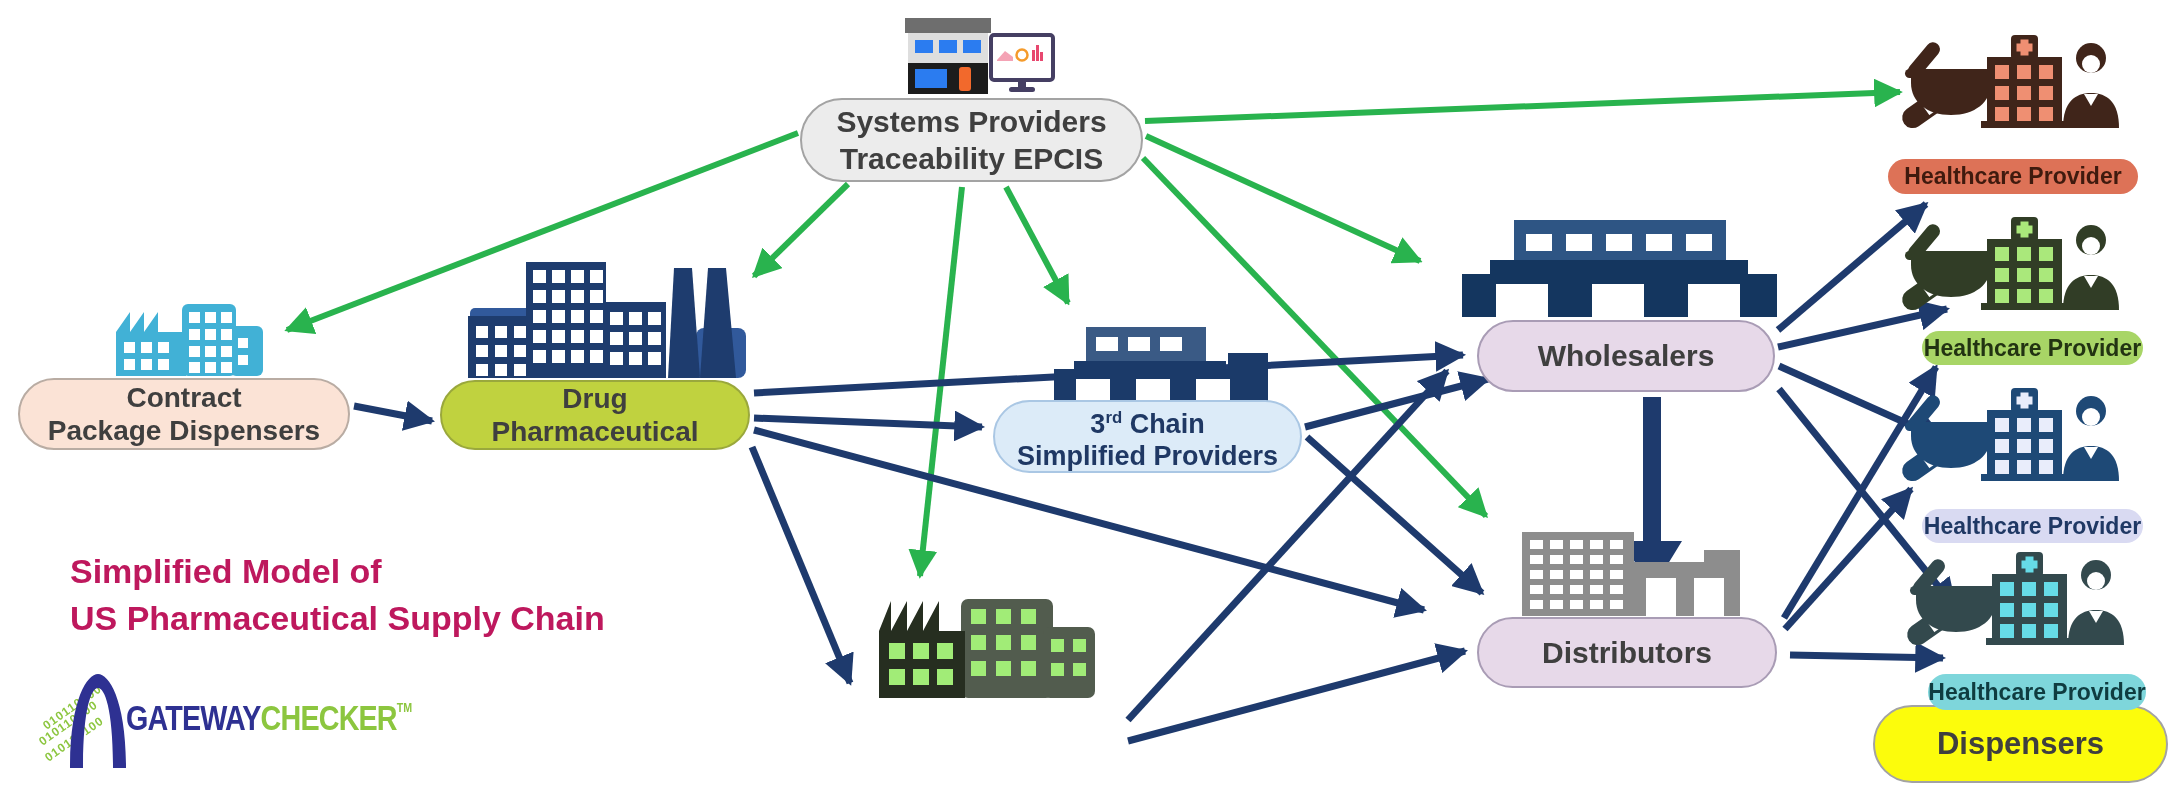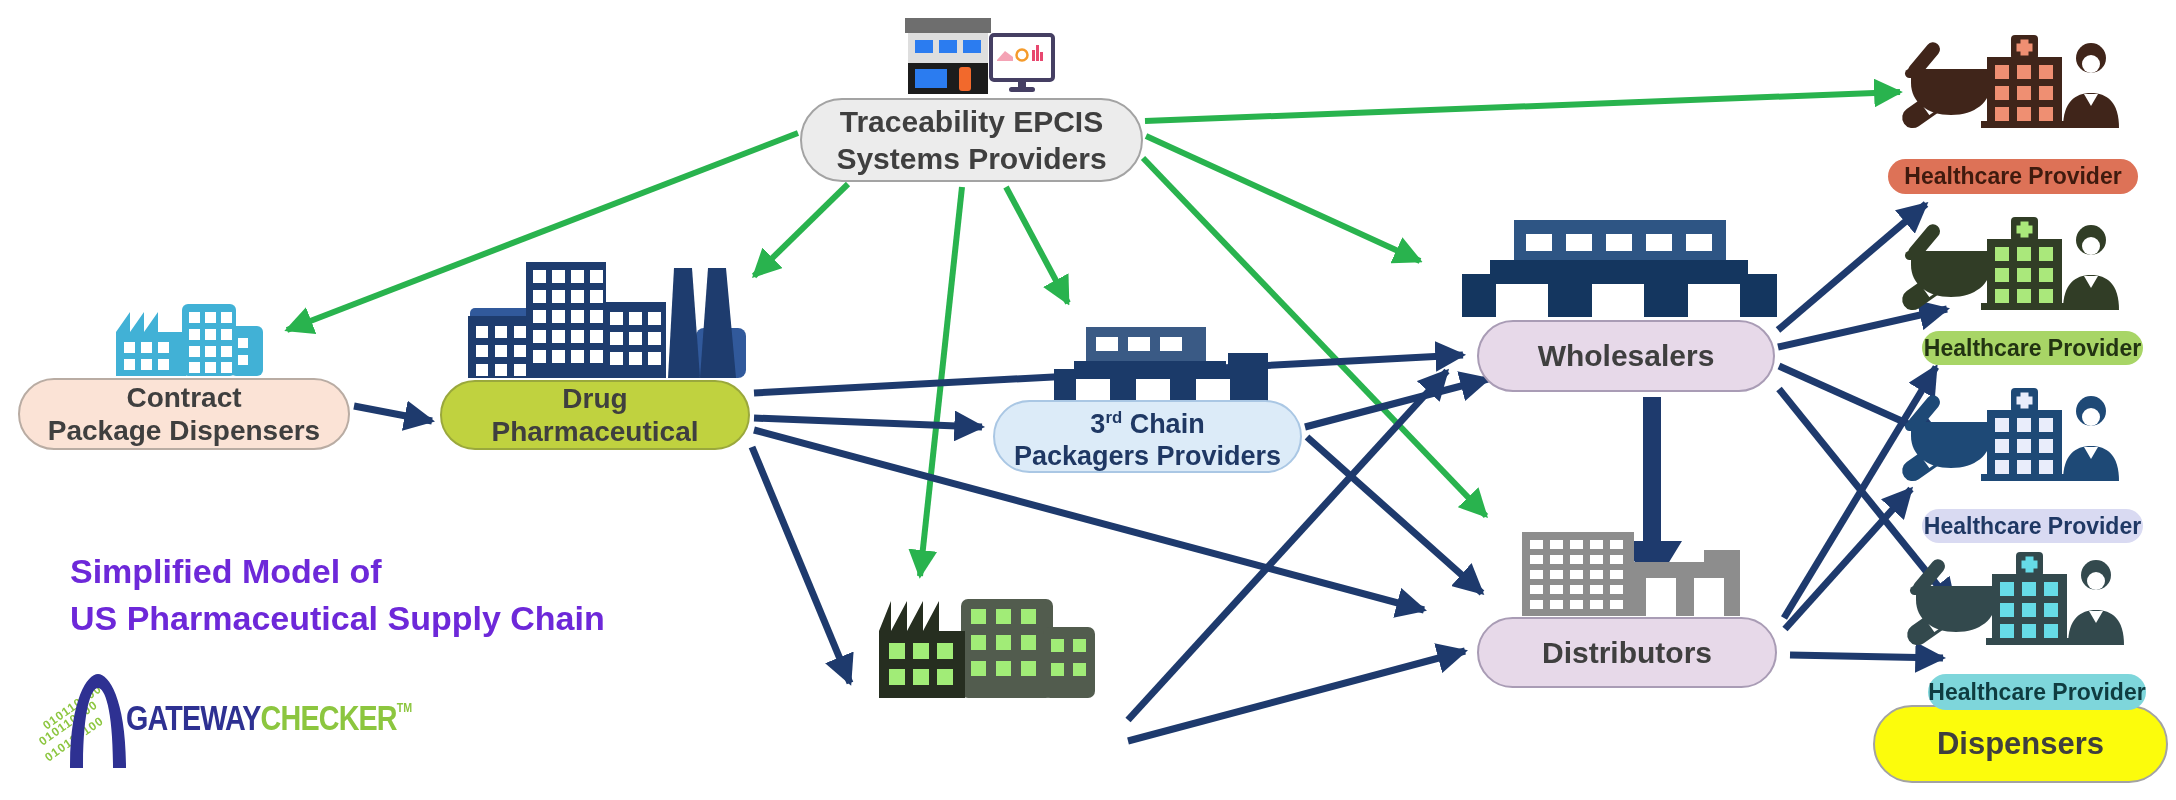--- a/index.html
+++ b/index.html
@@ -14,21 +14,21 @@
   .cpo{left:18px;top:378px;width:332px;height:72px;font-size:28px;line-height:33px;background:#fbe3d6;border-color:#b9aca3;justify-content:center;}
   .drug{left:440px;top:380px;width:310px;height:70px;font-size:28px;line-height:33px;background:#c0d23f;border-color:#9aa83c;}
   .lp3{left:993px;top:400px;width:309px;height:73px;font-size:27px;line-height:32px;background:#dcebf8;border-color:#aac7e4;color:#1f3864;}
   .lp3 sup{font-size:0.62em;}
   .repack{left:852px;top:700px;width:273px;height:70px;font-size:28px;line-height:33px;background:#e3efdb;border-color:#a9b8a9;}
   .whole{left:1477px;top:320px;width:298px;height:72px;font-size:30px;background:#e7d9e9;border-color:#a99cb5;}
   .dist{left:1477px;top:617px;width:300px;height:71px;font-size:30px;background:#e7d9e9;border-color:#a99cb5;}
   .disp{left:1873px;top:705px;width:295px;height:78px;font-size:31px;background:#fcfc0c;border-radius:39px;text-align:center;}
   .hcp-label{position:absolute;z-index:3;display:flex;align-items:center;justify-content:center;
              border-radius:18px;font-weight:bold;font-size:23px;text-align:center;margin-top:20px;}
-  #title{position:absolute;left:70px;top:548px;z-index:3;font-size:34px;line-height:47px;font-weight:bold;color:#6d28d9;}
+  #title{position:absolute;left:70px;top:548px;z-index:3;font-size:34px;line-height:47px;font-weight:bold;color:#be185d;}
   #logo{position:absolute;left:48px;top:664px;width:360px;height:110px;z-index:3;}
   #logo .arch{position:absolute;left:14px;top:4px;}
   #logo .bin{position:absolute;color:#8cc63f;font-weight:bold;font-size:12px;transform:rotate(-35deg);letter-spacing:1px;}
   #logo .b1{left:-10px;top:36px;} #logo .b2{left:-14px;top:52px;} #logo .b3{left:-8px;top:68px;}
   #logo .wordmark{position:absolute;left:78px;top:34px;font-size:35px;font-weight:bold;white-space:nowrap;
                   transform:scaleX(0.82);transform-origin:left center;letter-spacing:-1px;}
   #logo .w1{color:#2e3192;} #logo .w2{color:#8cc63f;}
   #logo .tm{font-size:13px;vertical-align:18px;letter-spacing:0;}
 </style>
 </head>
@@ -283,37 +283,37 @@
     <rect x="22" y="72" width="13" height="9" fill="#fff"></rect>
       <rect x="42" y="72" width="13" height="9" fill="#fff"></rect>
       <rect x="62" y="72" width="13" height="9" fill="#fff"></rect>
       <rect x="82" y="72" width="13" height="9" fill="#fff"></rect>
       <rect x="102" y="72" width="13" height="9" fill="#fff"></rect>
     <rect x="138" y="50" width="30" height="38" fill="#fff"></rect>
     <rect x="186" y="50" width="30" height="38" fill="#fff"></rect>
   </svg>
 
   <div class="pill epcis" style="background: rgb(236, 236, 236);">
+    <span>Systems Providers</span>
     <span>Traceability EPCIS</span>
-    <span>Systems Providers</span>
   </div>
 
   <div class="pill cpo" style="background: rgb(251, 227, 214);">
     <span>Contract</span>
     <span>Package Dispensers</span>
   </div>
 
   <div class="pill drug" style="background: rgb(192, 210, 63);">
     <span>Drug</span>
     <span>Pharmaceutical</span>
   </div>
 
   <div class="pill lp3" style="background: rgb(220, 235, 248);">
     <span><span>3</span><sup>rd</sup><span> Chain</span></span>
-    <span>Packagers Providers</span>
+    <span>Simplified Providers</span>
   </div>
 
 
   <div class="pill whole" style="background: rgb(231, 217, 233);">
     <span>Wholesalers</span>
   </div>
 
   <div class="pill dist" style="background: rgb(231, 217, 233);">
     <span>Distributors</span>
   </div>

